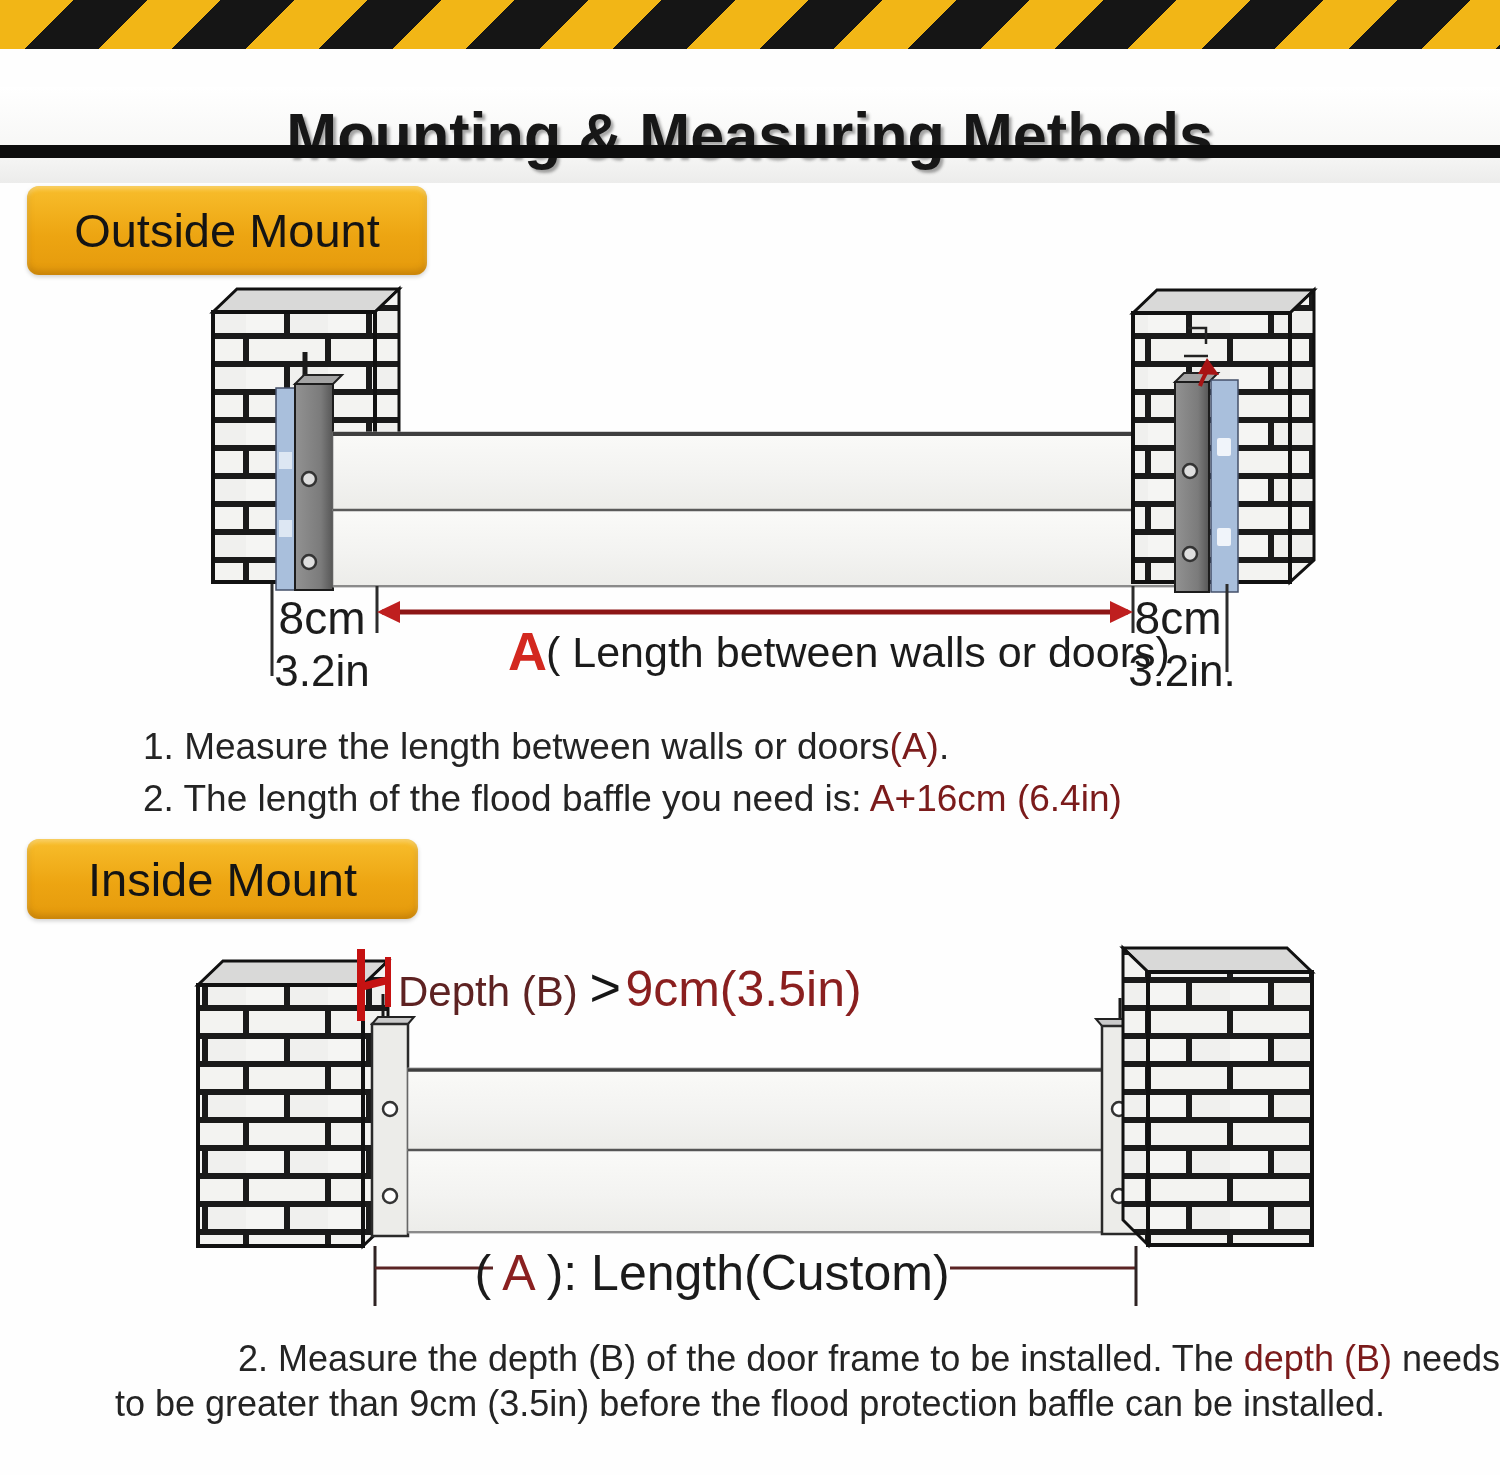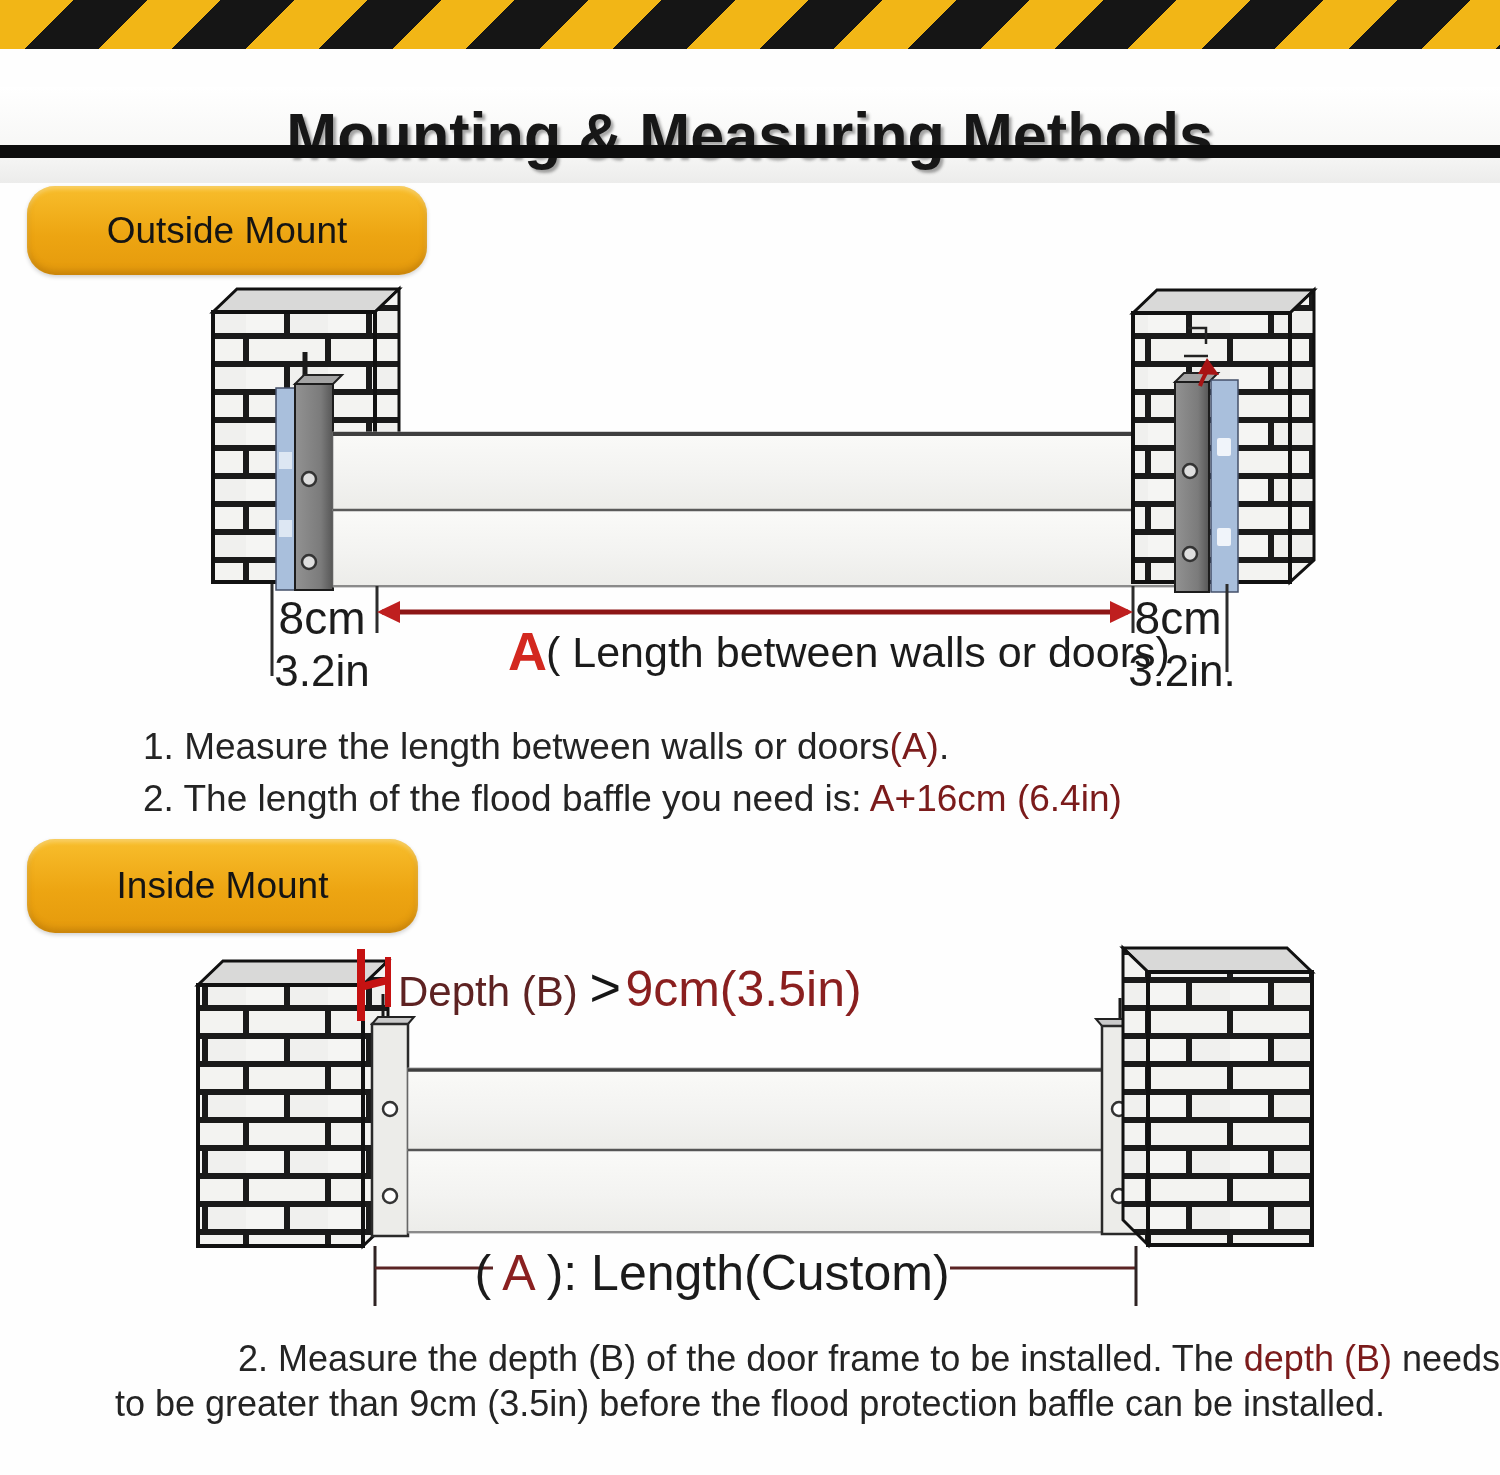--- a/index.html
+++ b/index.html
@@ -8,26 +8,26 @@
   
   .hazard{position:absolute;top:0;left:0;width:1500px;height:49px;
           background:repeating-linear-gradient(135deg,#f2b616 0 52px,#151515 52px 104px);}
   .title-band{position:absolute;top:49px;left:0;width:1500px;height:96px;
           background:linear-gradient(180deg,#ffffff 0%,#f6f6f5 70%,#ececeb 100%);
           display:flex;align-items:center;justify-content:center;margin-top:38px;}
   .title-band h1{margin:0;font-size:63px;font-weight:700;color:#171717;letter-spacing:0;
           transform:scaleX(.97);text-shadow:3px 3px 3px rgba(45,45,45,.42);}
   .black-bar{position:absolute;top:145px;left:0;width:1500px;height:13px;background:#0d0d0d;}
   
-  .badge{position:absolute;border-radius:28px;color:#141414;
+  .badge{position:absolute;border-radius:12px;color:#141414;
          background:linear-gradient(180deg,#f8be2c 0%,#eda512 55%,#e59a0c 100%);
          box-shadow:inset 0 -4px 7px rgba(120,70,0,.28),inset 0 3px 4px rgba(255,235,170,.5),0 2px 4px rgba(0,0,0,.18);
-         display:flex;align-items:center;justify-content:center;font-size:37px;}
+         display:flex;align-items:center;justify-content:center;font-size:47px;}
   .badge-outside{left:27px;top:186px;width:400px;height:89px;}
-  .badge-inside{left:27px;top:839px;width:391px;height:94px;}
+  .badge-inside{left:27px;top:839px;width:391px;height:80px;}
   
   .diagram-svg{position:absolute;top:0;left:0;}
   
   .steps{position:absolute;color:#242424;}
   .steps .hl{color:#7b1b1b;}
   .steps-outside{left:143px;top:714px;font-size:37px;margin-top:10px;}
   .steps-outside .step{height:52px;line-height:46px;}
   .steps-inside{left:0;top:1338px;width:1500px;font-size:36px;}
   .steps-inside .step1{margin-left:103px;line-height:44px;}
   .steps-inside .step2{text-align:right;line-height:42px;}

